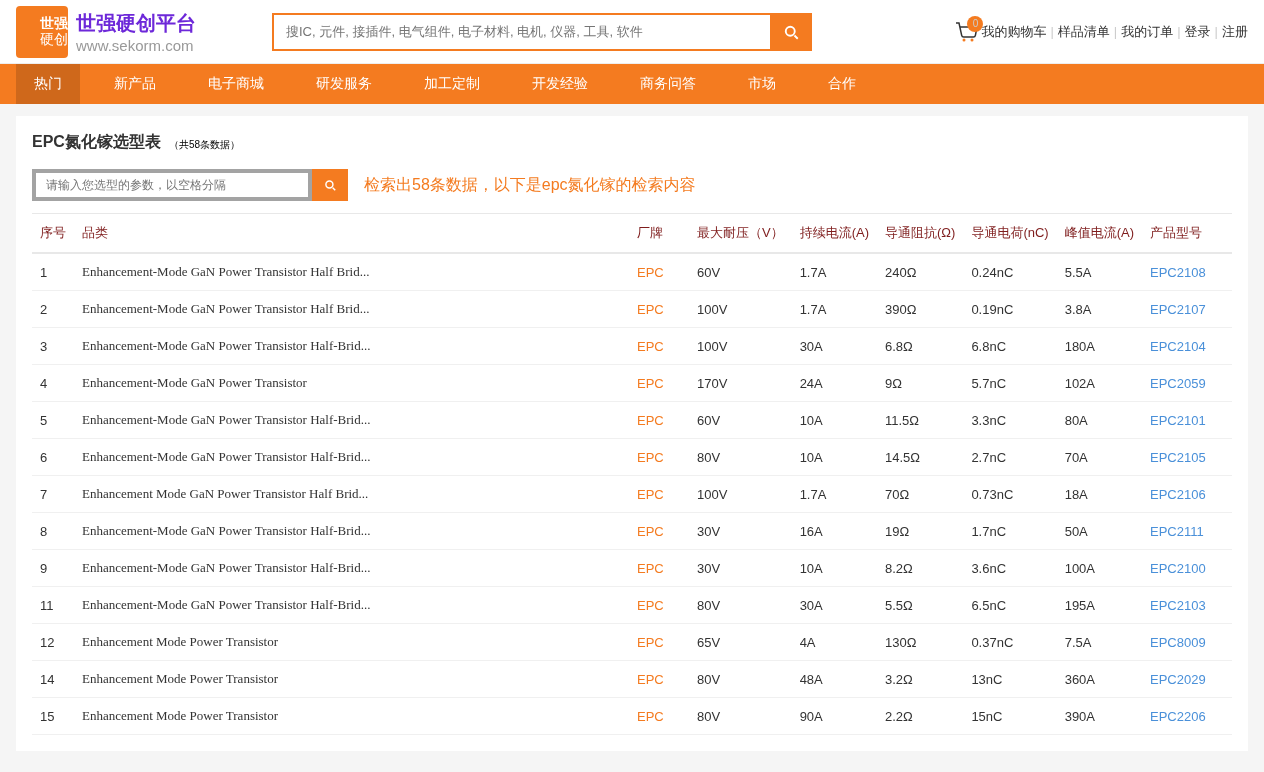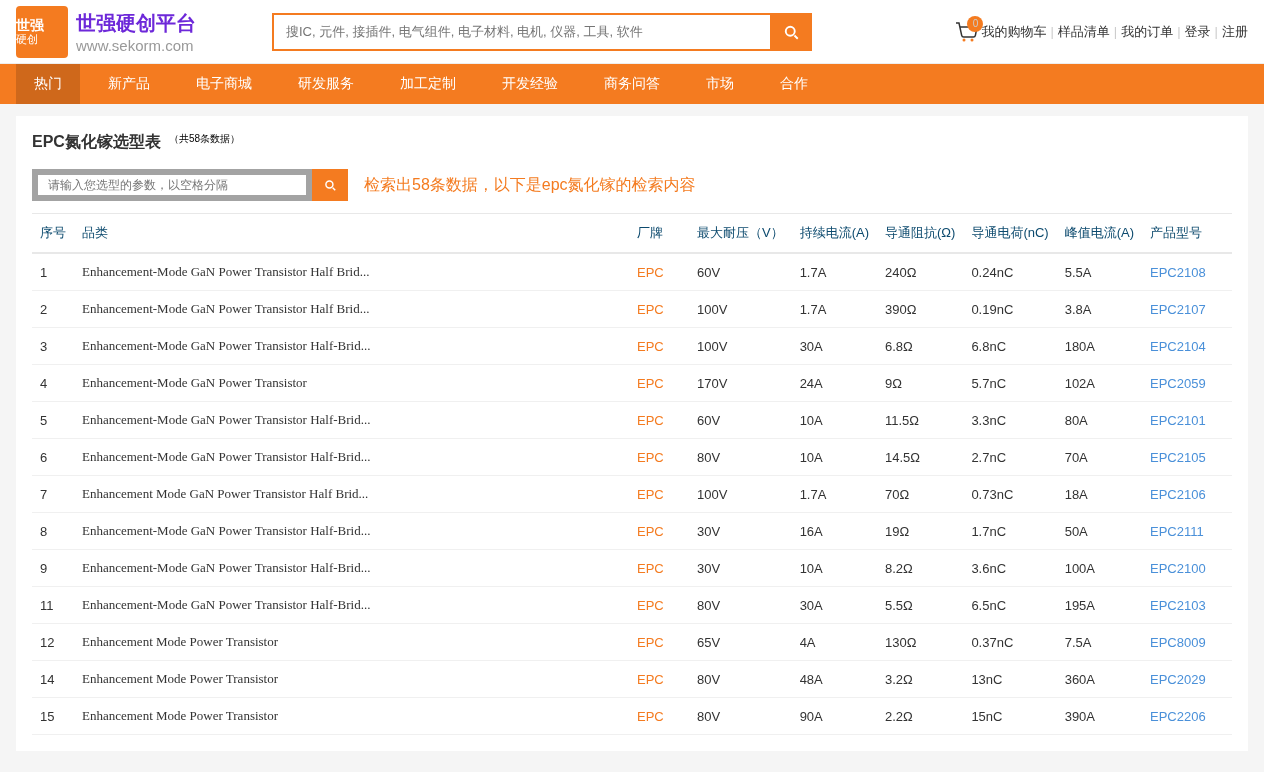--- a/index.html
+++ b/index.html
@@ -1,56 +1,56 @@
 <!DOCTYPE html>
 <html><head>
   <meta charset="utf-8">
   <style>
     * { margin: 0; padding: 0; box-sizing: border-box; }
     body { font-family: Arial, "Microsoft YaHei", sans-serif; font-size: 13px; background: #f5f5f5; color: #333; }
 
     
     .header { background: #fff; display: flex; align-items: center; padding: 8px 16px; border-bottom: 1px solid #eee; height: 64px; }
     .logo-area { display: flex; align-items: center; margin-right: 16px; min-width: 200px; }
-    .logo-box { background: #f47b20; width: 52px; height: 52px; display: flex; flex-direction: column; align-items: flex-start; justify-content: center; border-radius: 4px; margin-right: 8px; }
+    .logo-box { background: #f47b20; width: 52px; height: 52px; display: flex; flex-direction: column; align-items: flex-end; justify-content: center; border-radius: 4px; margin-right: 8px; }
     .logo-box-top { color: #fff; font-size: 14px; font-weight: bold; line-height: 1.1; }
-    .logo-box-bottom { color: #fff; font-size: 11px; line-height: 1.1; }
+    .logo-box-bottom { color: #fff; font-size: 14px; line-height: 1.1; }
     .logo-text { display: flex; flex-direction: column; }
     .logo-text-main { color: #6d28d9; font-size: 20px; font-weight: bold; }
     .logo-text-sub { color: #999; font-size: 15px; }
     .search-area { flex: 1; display: flex; align-items: flex-end; max-width: 580px; margin-right: 28px; padding-left: 40px; }
     .search-input { flex: 1; height: 38px; border: 2px solid #f47b20; padding: 0 12px; font-size: 13px; outline: none; border-right: none; }
     .search-btn { background: #f47b20; border: none; width: 42px; height: 38px; cursor: pointer; display: flex; align-items: center; justify-content: center; }
     .search-btn svg { fill: #fff; width: 18px; height: 18px; }
     .header-right { display: flex; align-items: center; font-size: 13px; margin-left: auto; gap: 4px; }
     .cart-btn { display: flex; align-items: center; gap: 4px; color: #333; cursor: pointer; position: relative; }
     .cart-badge { background: #f47b20; color: #fff; border-radius: 50%; width: 16px; height: 16px; font-size: 10px; display: flex; align-items: center; justify-content: center; position: absolute; top: -6px; left: 12px; }
     .header-right a { color: #333; text-decoration: none; }
     .header-right span { color: #ccc; }
 
     
-    .nav { background: #f47b20; display: flex; padding: 0 16px; height: 40px; align-items: center; gap: 10px; }
+    .nav { background: #f47b20; display: flex; padding: 0 16px; height: 40px; align-items: center; gap: 16px; }
     .nav-item { color: #fff; padding: 0 18px; height: 40px; display: flex; align-items: center; cursor: pointer; font-size: 14px; white-space: nowrap; }
     .nav-item.active { background: rgba(0,0,0,0.15); }
 
     
     .main { background: #fff; margin: 12px 16px; padding: 16px; }
     .page-title { font-size: 16px; font-weight: bold; color: #333; margin-bottom: 4px; }
     .page-subtitle { color: #000000; font-size: 10px; margin-left: 8px; }
     .filter-bar { display: flex; align-items: center; margin: 12px 0; }
-    .filter-input { width: 280px; height: 32px; border: 6px solid #a3a3a3; padding: 0 10px; font-size: 12px; outline: none; }
+    .filter-input { width: 280px; height: 32px; border: 4px solid #a3a3a3; padding: 0 10px; font-size: 12px; outline: none; }
     .filter-btn { background: #f47b20; border: none; width: 36px; height: 32px; cursor: pointer; display: flex; align-items: center; justify-content: center; }
     .filter-btn svg { fill: #fff; width: 14px; height: 14px; }
     .result-info { margin-left: 16px; font-size: 16px; color: #666; }
     .result-info span { color: #f47b20; }
     .result-info a { color: #f47b20; text-decoration: none; }
 
     
     .data-table { width: 100%; border-collapse: collapse; margin-top: 8px; }
-    .data-table th { background: #fff; border-bottom: 2px solid #e8e8e8; border-top: 1px solid #e8e8e8; padding: 10px 8px; text-align: left; font-weight: normal; color: #0c4a6e; font-size: 13px; white-space: nowrap; }
+    .data-table th { background: #fff; border-bottom: 2px solid #e8e8e8; border-top: 1px solid #e8e8e8; padding: 10px 8px; text-align: left; font-weight: normal; color: #7f1d1d; font-size: 13px; white-space: nowrap; }
     .data-table td { padding: 10px 8px; border-bottom: 1px solid #f0f0f0; font-size: 13px; color: #333; }
     .col-no { width: 40px; }
     .col-category { min-width: 300px; max-width: 380px; overflow: hidden; text-overflow: ellipsis; white-space: nowrap; font-family: Liberation Serif, serif; }
     .col-brand { width: 60px; }
     .col-voltage { width: 80px; }
     .col-current { width: 80px; }
     .col-resistance { width: 80px; }
     .col-charge { width: 80px; }
     .col-peak { width: 80px; }
     .col-model { width: 90px; }
@@ -106,21 +106,21 @@
   <div class="nav-item">电子商城</div>
   <div class="nav-item">研发服务</div>
   <div class="nav-item">加工定制</div>
   <div class="nav-item">开发经验</div>
   <div class="nav-item">商务问答</div>
   <div class="nav-item">市场</div>
   <div class="nav-item">合作</div>
 </nav>
 
 <div class="main">
-  <div style="display:flex;align-items:flex-start;">
+  <div style="display:flex;align-items:center;">
     <span class="page-title">
       EPC氮化镓选型表
     </span>
     <span class="page-subtitle">（共58条数据）</span>
   </div>
 
   <div class="filter-bar">
     <input class="filter-input" type="text" placeholder="请输入您选型的参数，以空格分隔" style="">
     <button class="filter-btn">
       <svg viewBox="0 0 24 24">

